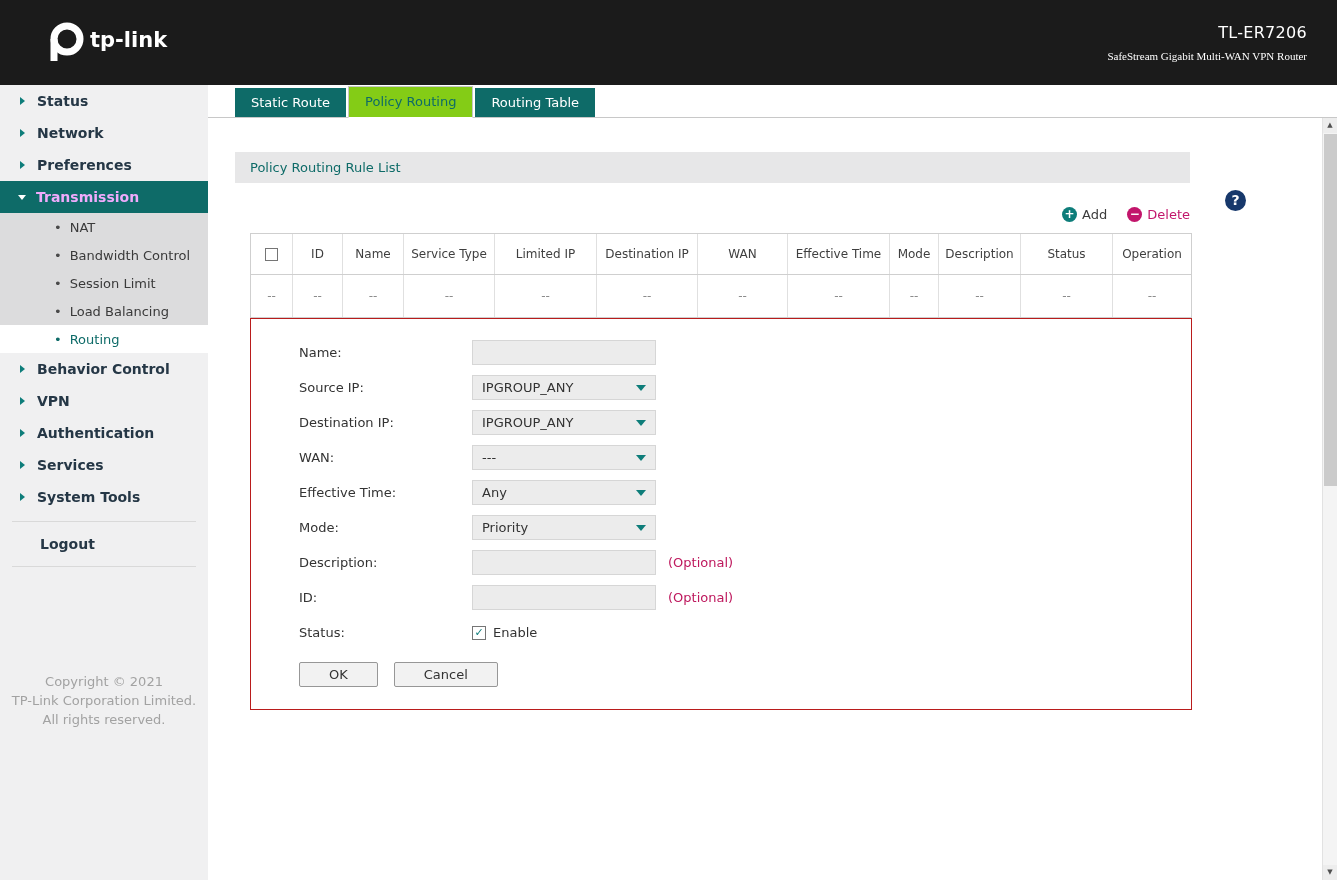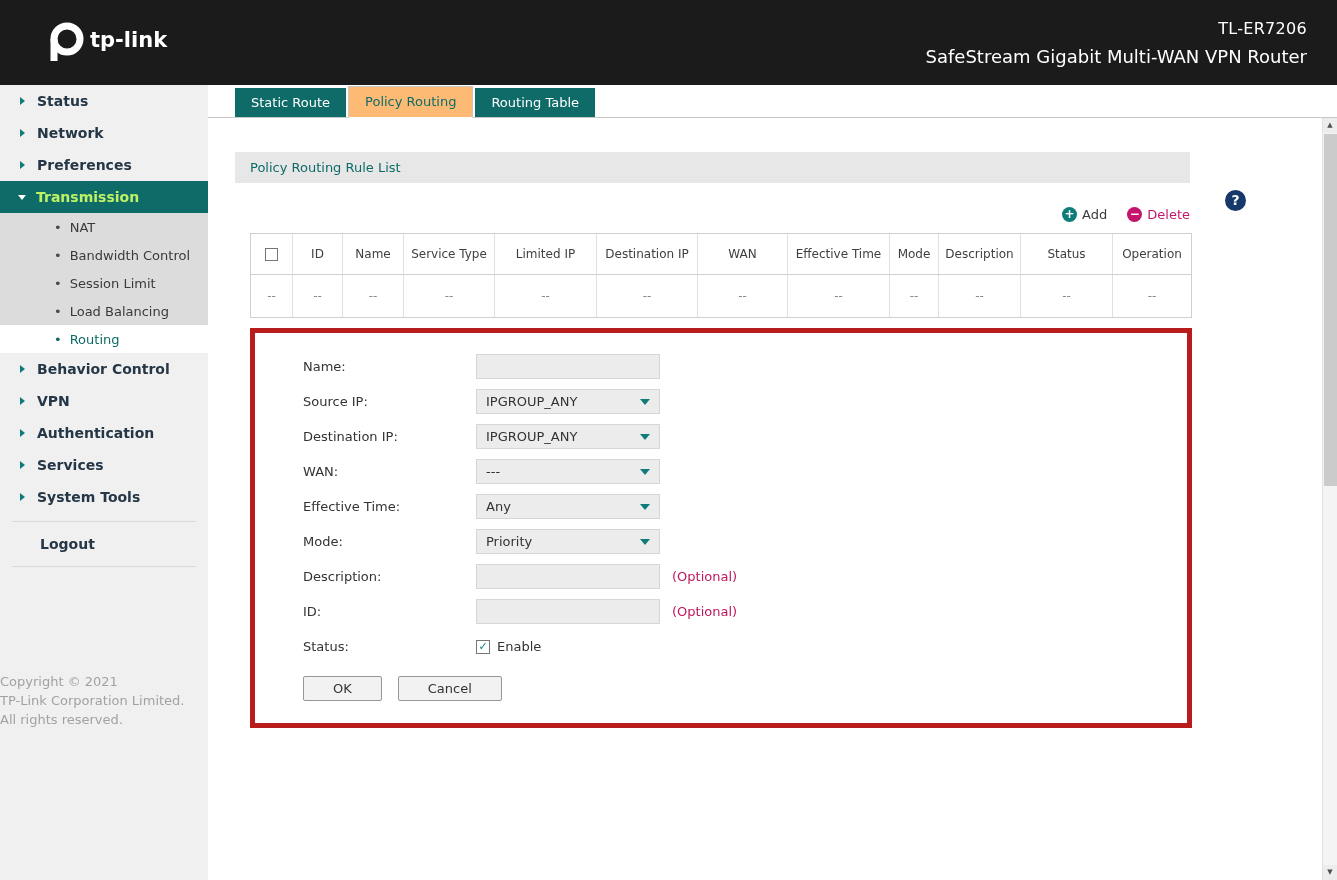--- a/index.html
+++ b/index.html
@@ -9,47 +9,47 @@
   }
   body { font-family: "DejaVu Sans", "Liberation Sans", sans-serif; }
   .screen { position: relative; width: 1337px; height: 880px; overflow: hidden; background: #fff; }
 
   
   .topbar { position: absolute; top:0; left:0; width:1337px; height:85px;
     background: var(--header-bg); display:flex; align-items:center; justify-content:space-between; }
   .logo { margin-left: 46px; display:block; }
   .hright { margin-right: 30px; text-align: right; color: #fff; }
   .model { font-size: 16px; margin-bottom: 8px; letter-spacing:.3px; }
-  .subtitle { font-size: 18px; }
+  .subtitle { font-size: 11px; font-family: Liberation Serif, serif; }
 
   
   .sidebar { position:absolute; top:85px; left:0; width:208px; height:795px; background:#f0f0f1; }
   .nav-item { height:32px; display:flex; align-items:center; padding-left:20px;
     font-size:14px; font-weight:bold; color:#253746; cursor:pointer; }
   .nav-item .arr { width:0; height:0; border-left:5px solid var(--teal-bright);
     border-top:4px solid transparent; border-bottom:4px solid transparent; margin-right:12px; }
-  .nav-item.active { background: var(--teal); color:#bef264; }
+  .nav-item.active { background: var(--teal); color:#f0abfc; }
   .nav-item.active .arr { border-left:4px solid transparent; border-right:4px solid transparent;
     border-top:5px solid #fff; border-bottom:none; margin-right:10px; margin-left:-2px; }
   .submenu { background:#dcdcdd; }
   .sub-item { height:28px; display:flex; align-items:center; padding-left:54px;
     font-size:13px; color:#3a3a3a; cursor:pointer; }
   .sub-item .bullet { margin-right:8px; color:#4a4a4a; }
   .sub-item.active { background:#fff; color:var(--teal); }
   .sub-item.active .bullet { color:var(--teal); }
   .logout-sec { margin:8px 12px 0; border-top:1px solid #d9d9d9; border-bottom:1px solid #d9d9d9; }
   .logout-sec .nav-item { padding-left:28px; height:44px; }
-  .copyright { margin-top:105px; text-align:left; color:#a2a2a2; font-size:13px; line-height:19px; }
+  .copyright { margin-top:105px; text-align:center; color:#a2a2a2; font-size:13px; line-height:19px; }
 
   
   .main { position:absolute; top:85px; left:208px; width:1129px; height:795px; background:#fff; }
   .tabbar { height:33px; border-bottom:1px solid #c8c8c8; padding-left:27px; display:flex; align-items:flex-end; }
   .tab { background:var(--teal); color:#fff; font-size:13px; padding:0 16px; height:29px;
     line-height:29px; margin-right:2px; cursor:pointer; white-space:nowrap; }
-  .tab.active { background:#fdba74; color:var(--teal); border:1px solid #c8c8c8; border-bottom:1px solid #fff;
+  .tab.active { background:#84cc16; color:var(--teal); border:1px solid #c8c8c8; border-bottom:1px solid #fff;
     height:32px; line-height:30px; margin-bottom:-1px; }
 
   .content { position:relative; }
   .section-bar { margin:34px 0 0 27px; width:955px; height:31px; line-height:31px;
     background:#e7e7e8; color:var(--teal); padding-left:15px; font-size:13px; }
   .help { position:absolute; top:38px; left:1017px; width:21px; height:21px; border-radius:50%;
     background:var(--navy); color:#fff; font-weight:bold; font-size:14px; text-align:center;
     line-height:21px; cursor:pointer; }
 
   .toolbar { margin:21px 0 0 27px; width:955px; display:flex; justify-content:flex-end;
@@ -66,21 +66,21 @@
   .trow { display:flex; }
   .trow.head { height:41px; border-bottom:1px solid #cfcfcf; }
   .trow.body { height:42px; }
   .tcell { display:flex; align-items:center; justify-content:center;
     border-right:1px solid #e0e0e0; color:#3f3f3f; white-space:nowrap; overflow:hidden;text-align:right; }
   .tcell:last-child { border-right:none; }
   .trow.body .tcell { color:#8c8c8c; }
   .c0{width:42px}.c1{width:50px}.c2{width:61px}.c3{width:91px}.c4{width:102px}.c5{width:101px}
   .c6{width:90px}.c7{width:102px}.c8{width:49px}.c9{width:82px}.c10{width:92px}.c11{width:78px}
 
-  .panel { margin:10px 0 0 42px; width:942px; border:5px solid #b91c1c; padding:16px 0 22px; }
+  .panel { margin:0 0 0 42px; width:942px; border:1px solid #b91c1c; padding:16px 0 22px; }
   .frow { display:flex; align-items:center; height:35px; padding-left:48px; font-size:13px; color:#333; }
   .flabel { width:173px; flex:none; }
   .ftext { width:184px; height:25px; background:#ececec; border:1px solid #d6d6d6;
     font-size:13px; padding:0 8px; color:#333; font-family:inherit; }
   .fselect { width:184px; height:25px; background:#ececec; border:1px solid #d6d6d6;
     display:flex; align-items:center; justify-content:space-between; padding:0 9px; cursor:pointer; }
   .dd { width:0; height:0; border-left:5px solid transparent; border-right:5px solid transparent;
     border-top:6px solid var(--teal-bright); }
   .hint { margin-left:12px; color:#be185d; }
   .cbx { width:14px; height:14px; border:1px solid #757575; background:#fff; display:flex;

